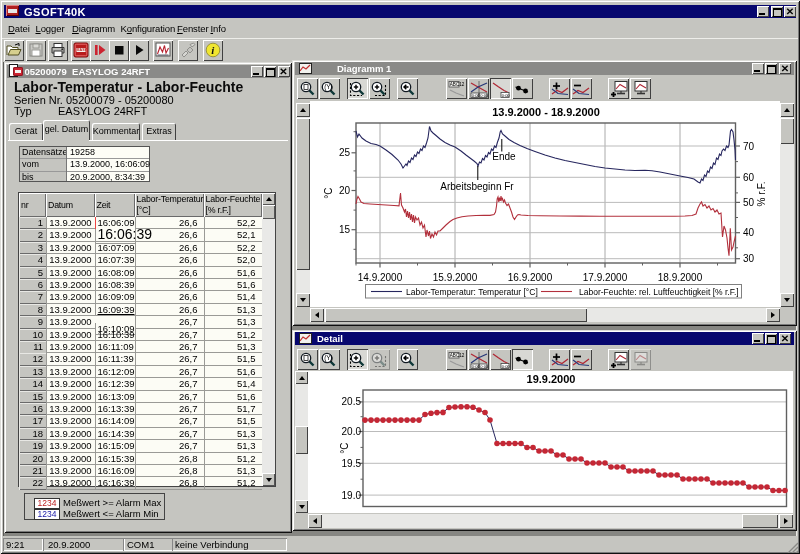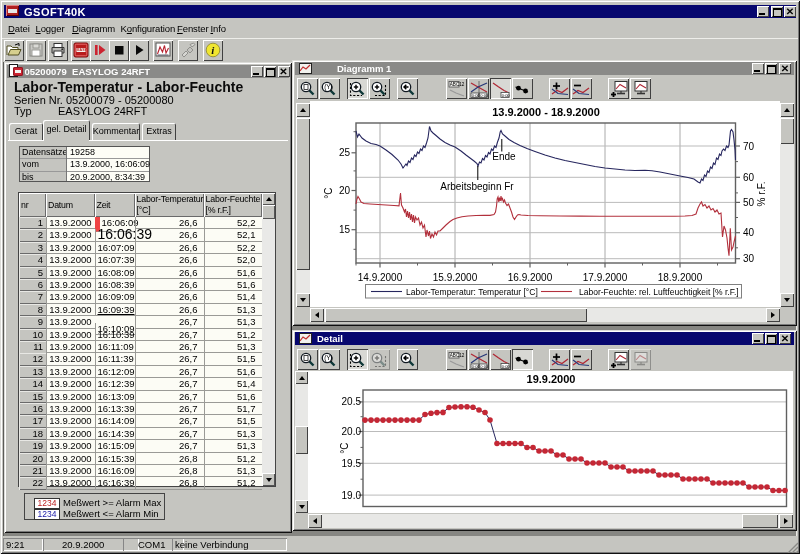--- a/index.html
+++ b/index.html
@@ -140,21 +140,21 @@
     <div class="abs" style="left:2px;top:2px;width:7px;height:6px;border:1px solid #000;border-top-width:2px;"></div>
   </div>
 <div class="abs wbtn" style="left:277.5px;top:66px;width:12px;height:11px;font-size:10px;line-height:11px;">✕</div>
 
 <div class="abs" style="left:14px;top:79px;width:270px;height:14px;font-size:14px;font-weight:bold;color:#0a0a0a;white-space:nowrap;">Labor-Temperatur - Labor-Feuchte</div>
 <div class="abs" style="left:14px;top:94px;width:270px;height:11px;font-size:11px;white-space:nowrap;">Serien Nr. 05200079 - 05200080</div>
 <div class="abs" style="left:14px;top:105px;width:270px;height:11px;font-size:11px;">Typ</div>
 <div class="abs" style="left:58px;top:105px;width:200px;height:11px;font-size:11px;">EASYLOG 24RFT</div>
 
 <div class="abs" style="left:9px;top:123px;width:34px;height:17px;background:#c5c5c0;box-shadow:inset 1px 1px 0 #fff, inset -1px 0 0 #404040;font-size:9px;text-align:center;line-height:17px;border-radius:2px 2px 0 0;">Gerät</div>
-<div class="abs" style="left:43px;top:119.5px;width:47px;height:20px;background:#c5c5c0;box-shadow:inset 1px 1px 0 #fff, inset -1px 0 0 #404040;font-size:9px;text-align:center;line-height:18px;border-radius:2px 2px 0 0;">gel. Detail</div>
+<div class="abs" style="left:43px;top:119.5px;width:47px;height:20px;background:#c5c5c0;box-shadow:inset 1px 1px 0 #fff, inset -1px 0 0 #404040;font-size:9px;text-align:center;line-height:18px;border-radius:2px 2px 0 0;">gel. Datum</div>
 <div class="abs" style="left:92px;top:123px;width:48px;height:17px;background:#c5c5c0;box-shadow:inset 1px 1px 0 #fff, inset -1px 0 0 #404040;font-size:9px;text-align:center;line-height:17px;border-radius:2px 2px 0 0;">Kommentar</div>
 <div class="abs" style="left:142px;top:123px;width:34px;height:17px;background:#c5c5c0;box-shadow:inset 1px 1px 0 #fff, inset -1px 0 0 #404040;font-size:9px;text-align:center;line-height:17px;border-radius:2px 2px 0 0;">Extras</div>
 <div class="abs" style="left:8px;top:139.5px;width:280px;height:1px;background:#ffffff;"></div>
 <div class="abs" style="left:44px;top:139.5px;width:45px;height:1px;background:#c5c5c0;"></div>
 
 <div class="abs" style="left:19px;top:146px;width:131px;height:36px;border:1px solid #555;box-sizing:border-box;background:#c5c5c0;"></div>
 <div class="abs" style="left:20px;top:147px;width:46px;height:34px;font-size:9px;white-space:nowrap;overflow:hidden;">
   <div style="height:11.3px;padding:0 0 0 2px;border-bottom:1px solid #999;line-height:11px;">Datensätze</div>
   <div style="height:11.3px;padding:0 0 0 2px;border-bottom:1px solid #999;line-height:11px;">vom</div>
   <div style="height:11px;padding:0 0 0 2px;line-height:11px;">bis</div>
@@ -173,21 +173,21 @@
 <div class="abs" style="left:116.5px;top:1px;width:69px;height:24px;background:#c5c5c0;box-shadow:inset 1px 1px 0 #fff, inset -1px -1px 0 #6a6a6a;font-size:8.8px;letter-spacing:-0.2px;box-sizing:border-box;padding:1px 0 0 2px;white-space:nowrap;line-height:11px;">Labor-Temperatur<br>[°C]</div>
 <div class="abs" style="left:185.5px;top:1px;width:58px;height:24px;background:#c5c5c0;box-shadow:inset 1px 1px 0 #fff, inset -1px -1px 0 #6a6a6a;font-size:8.8px;letter-spacing:-0.2px;box-sizing:border-box;padding:1px 0 0 2px;white-space:nowrap;line-height:11px;">Labor-Feuchte<br>[% r.F.]</div>
 <div class="abs" style="left:243.5px;top:1px;width:13.5px;height:293px;background:#e9e9e7;"></div>
 <div class="abs" style="left:243.5px;top:1px;width:13.5px;height:12px;background:#c5c5c0;box-shadow:inset 1px 1px 0 #fff, inset -1px -1px 0 #555;"></div>
 <div class="arr" style="left:247.5px;top:5px;border-left:3.5px solid transparent;border-right:3.5px solid transparent;border-bottom:4px solid #000;"></div>
 <div class="abs" style="left:243.5px;top:13px;width:13.5px;height:14px;background:#c5c5c0;box-shadow:inset 1px 1px 0 #fff, inset -1px -1px 0 #555;"></div>
 <div class="abs" style="left:243.5px;top:281px;width:13.5px;height:13px;background:#c5c5c0;box-shadow:inset 1px 1px 0 #fff, inset -1px -1px 0 #555;"></div>
 <div class="arr" style="left:247.5px;top:286px;border-left:3.5px solid transparent;border-right:3.5px solid transparent;border-top:4px solid #000;"></div>
 <div class="abs" style="left:1px;top:25.00px;width:27px;height:12.4px;font-size:9.5px;line-height:11.4px;box-sizing:border-box;background:#c5c5c0;box-shadow:inset 1px 1px 0 #e8e8e4, inset 0 -1px 0 #6a6a6a;text-align:right;padding-right:3px;">1</div>
 <div class="abs" style="left:28px;top:25.00px;width:48.5px;height:12.4px;font-size:9.5px;line-height:11.4px;box-sizing:border-box;border-bottom:1px solid #9a9a96;border-left:1px solid #9a9a96;text-align:right;padding-right:3px;">13.9.2000</div>
-<div class="abs" style="left:76.5px;top:25.00px;width:40px;height:15px;font-size:9.5px;line-height:11.4px;box-sizing:border-box;border-bottom:1px solid #9a9a96;border-left:5px solid #ef4444;padding-left:2px;">16:06:09</div>
+<div class="abs" style="left:76.5px;top:25.00px;width:40px;height:27px;font-size:9.5px;line-height:11.4px;box-sizing:border-box;border-bottom:1px solid #9a9a96;border-left:1px solid #ef4444;padding-left:2px;">16:06:09</div>
 <div class="abs" style="left:116.5px;top:25.00px;width:69px;height:12.4px;font-size:9.5px;line-height:11.4px;box-sizing:border-box;border-bottom:1px solid #9a9a96;border-left:1px solid #9a9a96;text-align:right;padding-right:6px;">26,6</div>
 <div class="abs" style="left:185.5px;top:25.00px;width:58px;height:12.4px;font-size:9.5px;line-height:11.4px;box-sizing:border-box;border-bottom:1px solid #9a9a96;border-left:1px solid #9a9a96;text-align:right;padding-right:6px;">52,2</div>
 <div class="abs" style="left:1px;top:37.40px;width:27px;height:12.4px;font-size:9.5px;line-height:11.4px;box-sizing:border-box;background:#c5c5c0;box-shadow:inset 1px 1px 0 #e8e8e4, inset 0 -1px 0 #6a6a6a;text-align:right;padding-right:3px;">2</div>
 <div class="abs" style="left:28px;top:37.40px;width:48.5px;height:12.4px;font-size:9.5px;line-height:11.4px;box-sizing:border-box;border-bottom:1px solid #9a9a96;border-left:1px solid #9a9a96;text-align:right;padding-right:3px;">13.9.2000</div>
 <div class="abs" style="left:76.5px;top:37.40px;width:40px;height:12.4px;font-size:14px;line-height:11.4px;box-sizing:border-box;border-bottom:1px solid #9a9a96;border-left:1px solid #9a9a96;padding-left:2px;">16:06:39</div>
 <div class="abs" style="left:116.5px;top:37.40px;width:69px;height:12.4px;font-size:9.5px;line-height:11.4px;box-sizing:border-box;border-bottom:1px solid #9a9a96;border-left:1px solid #9a9a96;text-align:right;padding-right:6px;">26,6</div>
 <div class="abs" style="left:185.5px;top:37.40px;width:58px;height:12.4px;font-size:9.5px;line-height:11.4px;box-sizing:border-box;border-bottom:1px solid #9a9a96;border-left:1px solid #9a9a96;text-align:right;padding-right:6px;">52,1</div>
 <div class="abs" style="left:1px;top:49.80px;width:27px;height:12.4px;font-size:9.5px;line-height:11.4px;box-sizing:border-box;background:#c5c5c0;box-shadow:inset 1px 1px 0 #e8e8e4, inset 0 -1px 0 #6a6a6a;text-align:right;padding-right:3px;">3</div>
 <div class="abs" style="left:28px;top:49.80px;width:48.5px;height:12.4px;font-size:9.5px;line-height:11.4px;box-sizing:border-box;border-bottom:1px solid #9a9a96;border-left:1px solid #9a9a96;text-align:right;padding-right:3px;">13.9.2000</div>
 <div class="abs" style="left:76.5px;top:49.80px;width:40px;height:12.4px;font-size:9.5px;line-height:11.4px;box-sizing:border-box;border-bottom:1px solid #9a9a96;border-left:1px solid #9a9a96;padding-left:2px;">16:07:09</div>
@@ -658,21 +658,21 @@
 <line x1="52.5" y1="45.7" x2="55" y2="45.7" stroke="#606060" stroke-width="1"></line>
 <line x1="52.5" y1="76.4" x2="55" y2="76.4" stroke="#606060" stroke-width="1"></line>
 <line x1="52.5" y1="108.2" x2="55" y2="108.2" stroke="#606060" stroke-width="1"></line>
 <text x="40" y="77" font-size="10" text-anchor="middle" font-family="Liberation Sans" transform="rotate(-90 40 77)">°C</text>
 <polyline points="57,49.1 63,49.1 69,49.1 75,49.1 81,49.1 87,49.1 93,49.1 99,49.1 105,49.1 111,49.1 117,43.5 123,42.2 129,41.6 135,41.4 141,36.5 147,36.0 153,35.8 159,35.8 165,36.2 171,39.0 177,41.5 182,49.0 189,72.5 195,72.5 201,72.5 207,72.5 213,72.5 219,76.5 225,76.5 231,80.0 237,80.0 243,80.0 249,84.0 255,84.0 261,88.0 267,88.0 273,88.0 279,92.0 285,92.0 291,92.0 297,92.0 303,96.0 309,96.0 315,96.0 321,100.0 327,100.0 333,100.0 339,100.0 345,100.0 351,104.0 357,104.0 363,104.0 369,104.0 375,108.0 381,108.0 387,108.0 393,108.0 399,108.0 405,112.0 411,112.0 417,112.0 423,112.0 429,112.0 435,112.0 441,116.0 447,116.0 453,116.0 459,116.0 465,119.5 471,119.5 477,119.5" fill="none" stroke="#26265e" stroke-width="1" marker-start="url(#dm)" marker-mid="url(#dm)" marker-end="url(#dm)"></polyline>
 </svg>
 </div>
 
 <div class="abs face" style="left:3px;top:536px;width:794px;height:16px;"></div>
 <div class="abs cell-sunk" style="left:3px;top:538px;width:37px;height:13px;font-size:9.5px;line-height:13px;padding-left:3px;">9:21</div>
-<div class="abs cell-sunk" style="left:43px;top:538px;width:77px;height:13px;font-size:9.5px;line-height:13px;padding-left:19px;">20.9.2000</div>
-<div class="abs cell-sunk" style="left:123px;top:538px;width:46px;height:13px;font-size:9.5px;line-height:13px;padding-left:15px;">COM1</div>
+<div class="abs cell-sunk" style="left:43px;top:538px;width:77px;height:13px;font-size:9.5px;line-height:13px;padding-left:5px;">20.9.2000</div>
+<div class="abs cell-sunk" style="left:123px;top:538px;width:46px;height:13px;font-size:9.5px;line-height:13px;padding-left:4px;">COM1</div>
 <div class="abs cell-sunk" style="left:172px;top:538px;width:112px;height:13px;font-size:9.5px;line-height:13px;padding-left:3px;">keine Verbindung</div>
 
 <svg class="abs" style="left:786px;top:541px;" width="12" height="12">
 <line x1="2" y1="12" x2="12" y2="2" stroke="#8a8a86" stroke-width="1.3"></line>
 <line x1="6" y1="12" x2="12" y2="6" stroke="#8a8a86" stroke-width="1.3"></line>
 <line x1="10" y1="12" x2="12" y2="10" stroke="#8a8a86" stroke-width="1.3"></line>
 </svg>
 
 </body></html>

